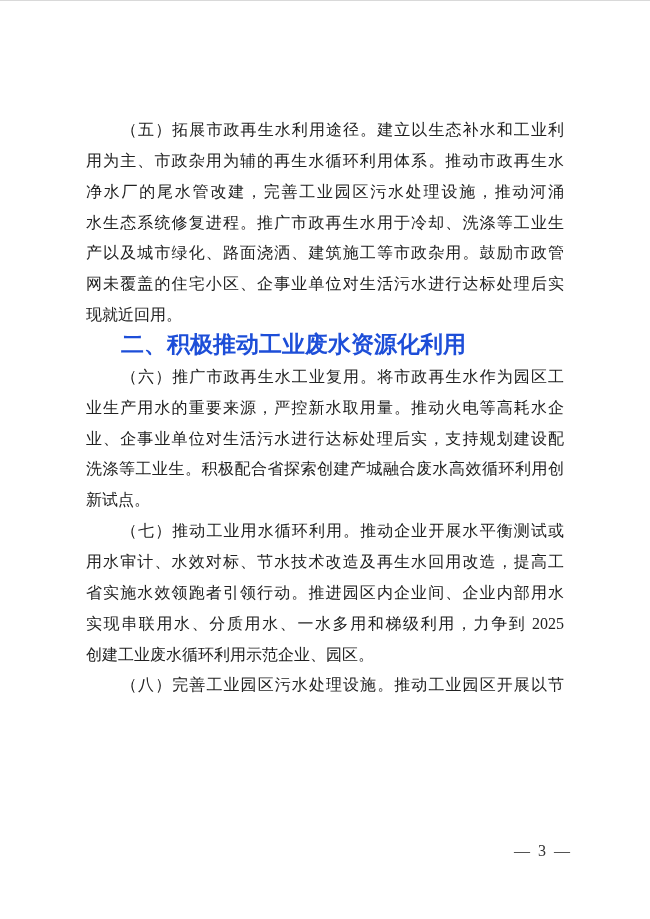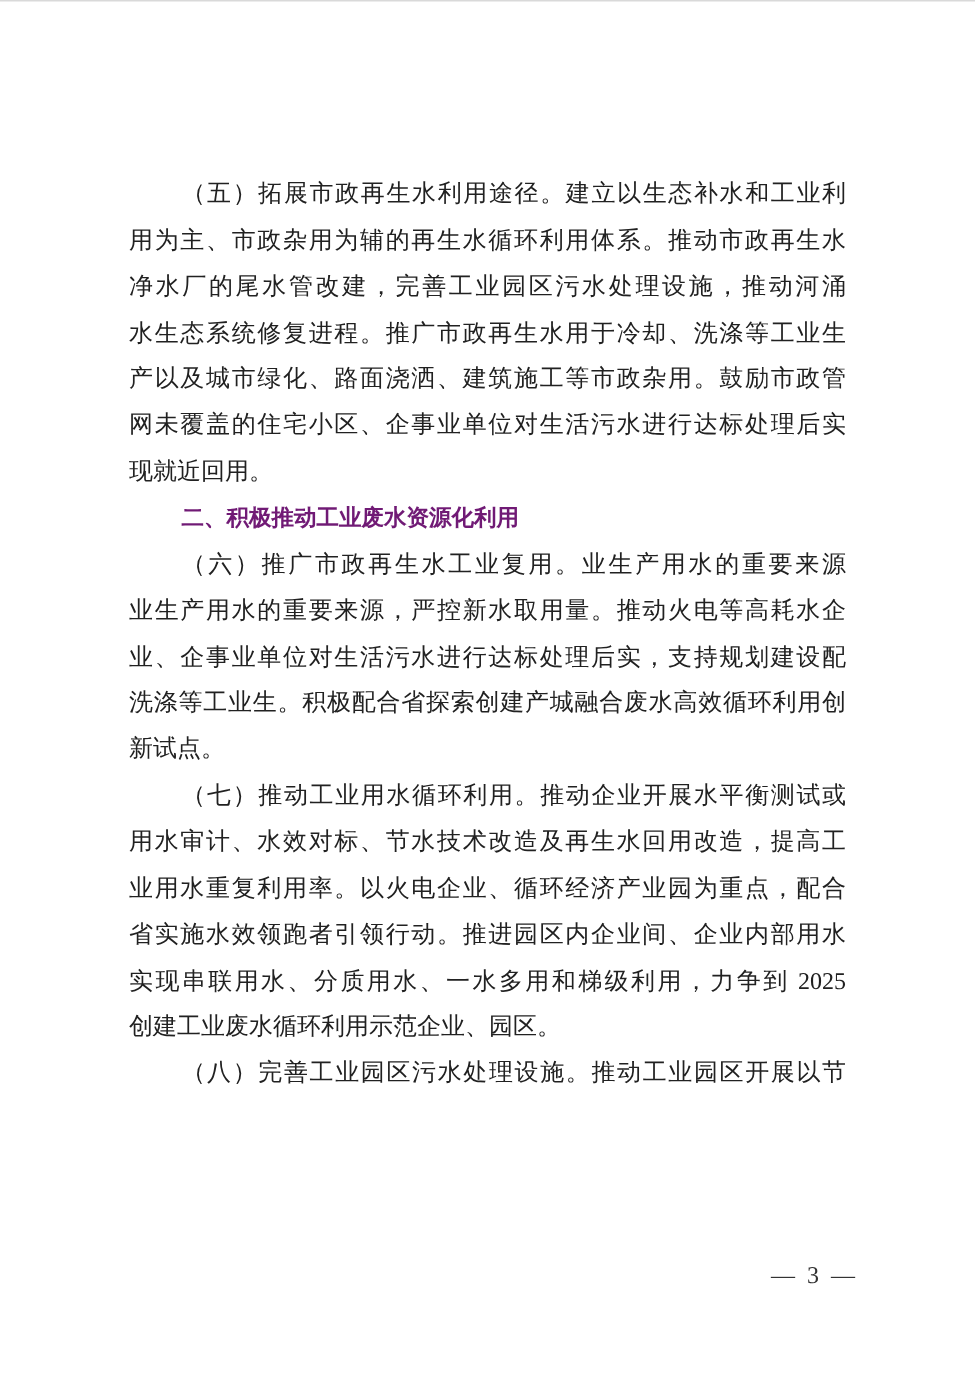--- a/index.html
+++ b/index.html
@@ -32,24 +32,24 @@
     font-size: 16px;
     text-align: justify;
     text-align-last: justify;
     text-justify: inter-character;
     overflow: hidden;
     white-space: normal;
   }
   .line.first { text-indent: 35px; }
   .line.last  { text-align-last: left; }
   .block.heading .line {
-    font-family: Liberation Serif, serif;
+    font-family: Liberation Mono, monospace;
     font-weight: bold;
-    font-size: 15px;
-    color: #701a75;
+    font-size: 23px;
+    color: #1d4ed8;
     text-align-last: left;
   }
   .lead {  }
   .page-number {
     position: absolute;
     top: 842px;
     right: 78px;
     font-size: 16px;
     letter-spacing: 2px;
     color: #333333;
@@ -69,30 +69,29 @@
         <div class="line"><span class="rest">净水厂的尾水管改建，完善工业园区污水处理设施，推动河涌</span></div>
         <div class="line"><span class="rest">水生态系统修复进程。推广市政再生水用于冷却、洗涤等工业生</span></div>
         <div class="line"><span class="rest">产以及城市绿化、路面浇洒、建筑施工等市政杂用。鼓励市政管</span></div>
         <div class="line"><span class="rest">网未覆盖的住宅小区、企事业单位对生活污水进行达标处理后实</span></div>
         <div class="line last"><span class="rest">现就近回用。</span></div>
       </div>
       <div class="block heading">
         <div class="line first last"><span class="rest">二、积极推动工业废水资源化利用</span></div>
       </div>
       <div class="block paragraph">
-        <div class="line first"><span class="lead">（六）推广市政再生水工业复用。</span><span class="rest">业生产用水的重要来源</span></div>
+        <div class="line first"><span class="lead">（六）推广市政再生水工业复用。</span><span class="rest">将市政再生水作为园区工</span></div>
         <div class="line"><span class="rest">业生产用水的重要来源，严控新水取用量。推动火电等高耗水企</span></div>
         <div class="line"><span class="rest">业、企事业单位对生活污水进行达标处理后实，支持规划建设配</span></div>
         <div class="line"><span class="rest">洗涤等工业生。积极配合省探索创建产城融合废水高效循环利用创</span></div>
         <div class="line last"><span class="rest">新试点。</span></div>
       </div>
       <div class="block paragraph">
         <div class="line first"><span class="lead">（七）推动工业用水循环利用。</span><span class="rest">推动企业开展水平衡测试或</span></div>
         <div class="line"><span class="rest">用水审计、水效对标、节水技术改造及再生水回用改造，提高工</span></div>
-        <div class="line"><span class="rest">业用水重复利用率。以火电企业、循环经济产业园为重点，配合</span></div>
         <div class="line"><span class="rest">省实施水效领跑者引领行动。推进园区内企业间、企业内部用水</span></div>
         <div class="line"><span class="rest">实现串联用水、分质用水、一水多用和梯级利用，力争到 2025</span></div>
         <div class="line last"><span class="rest">创建工业废水循环利用示范企业、园区。</span></div>
       </div>
       <div class="block paragraph">
         <div class="line first"><span class="lead">（八）完善工业园区污水处理设施。</span><span class="rest">推动工业园区开展以节</span></div>
       </div>
     </div>
 
   <div class="page-number">— 3 —</div>

